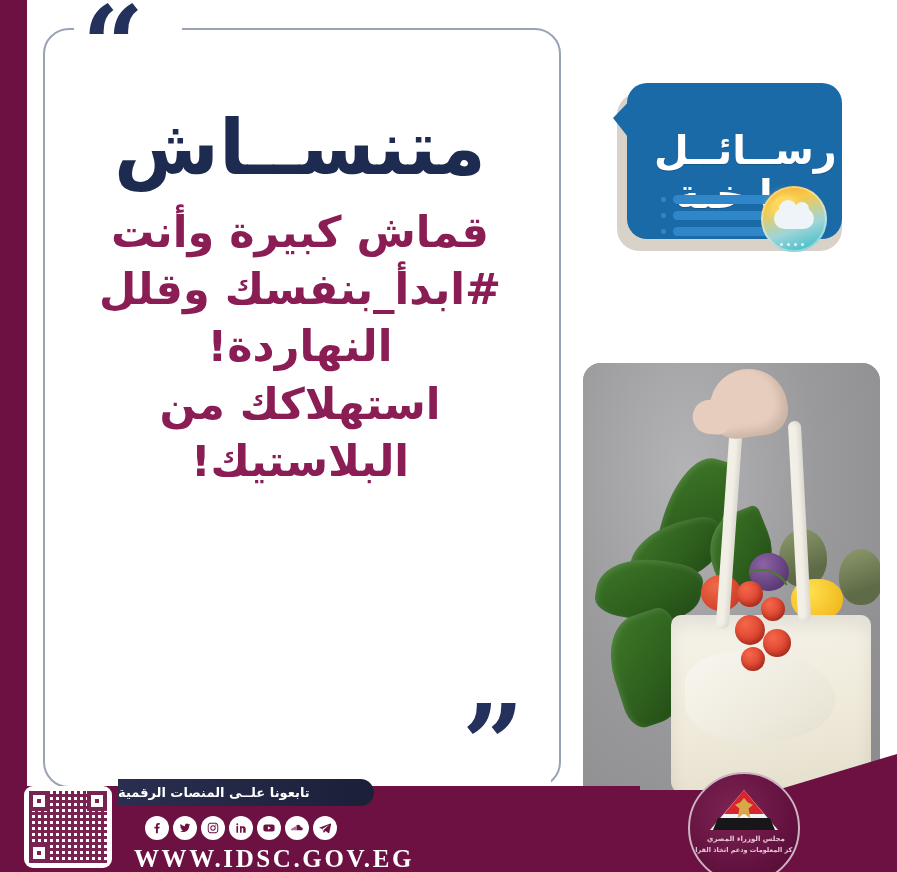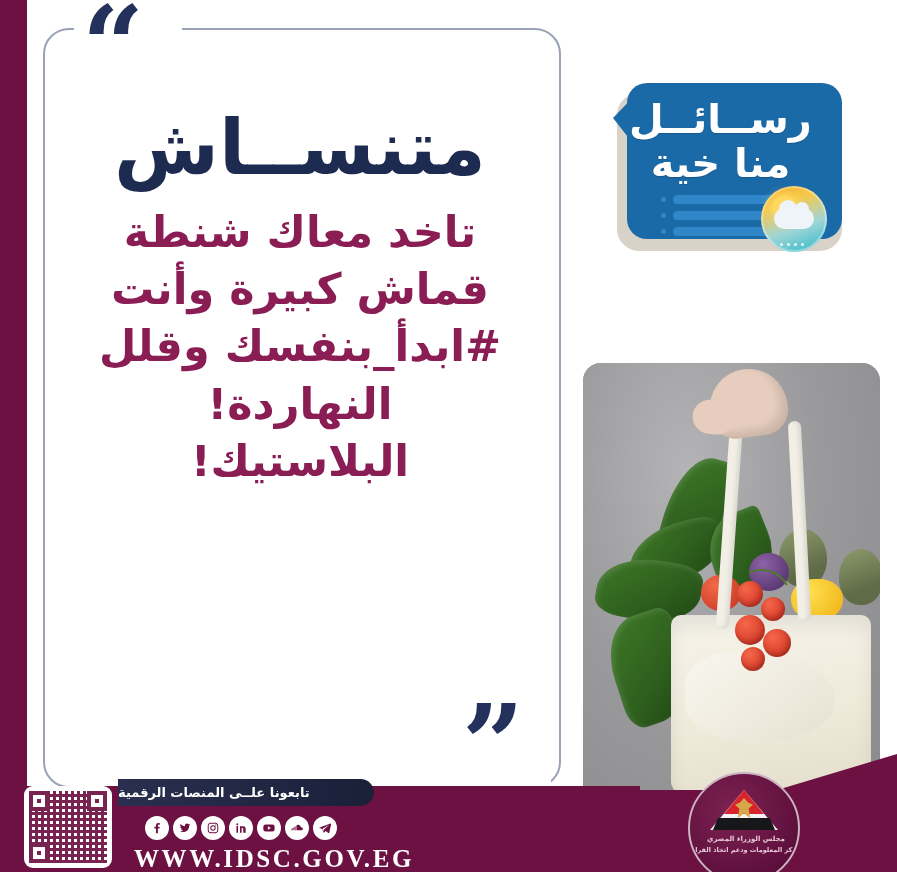--- a/index.html
+++ b/index.html
@@ -136,27 +136,28 @@
   
   .badge-tail {
     position:absolute;
     left:0px; top:8px;
     width:26px; height:60px;
     background:#1b6aa8;
     clip-path:polygon(100% 0, 100% 100%, 0 45%);
   }
   .badge-line1, .badge-line2 {
     position:absolute;
-    width:215px; left:0;
+    width:215px; left:25px;
     text-align:center;
     color:#ffffff;
     font-weight:700;
     direction:rtl;
     line-height:1;
     text-shadow:0 1px 1px rgba(0,0,0,.18);
+    margin-top:31px;
   }
   .badge-line1 { top:16px; font-size:40px; }
   .badge-line2 { top:60px; font-size:40px; }
   .badge-bars { position:absolute; left:60px; top:112px; }
   .badge-bars i {
     display:block;
     width:112px; height:9px;
     background:#2f87c9;
     border-radius:5px;
     margin-bottom:7px;
@@ -473,24 +474,24 @@
   <div class="quote-card"></div>
   <div class="border-gap-top"></div>
   <div class="border-gap-bottom"></div>
 
   <div class="quote-open">“</div>
   <div class="quote-close">”</div>
 
   <div class="text-block">
     <div class="headline">متنســاش</div>
     <div class="body-copy">
-      <span class="ln">تاخد معاك شنطة</span>
       <span class="ln">قماش كبيرة وأنت</span>
       <span class="ln">#ابدأ_بنفسك وقلل</span>
       <span class="ln">النهاردة!</span>
+      <span class="ln">استهلاكك من</span>
       <span class="ln">البلاستيك!</span>
     </div>
   </div>
 
   <div class="badge">
     <div class="badge-shadow"></div>
     <div class="badge-tail"></div>
     <div class="badge-body"></div>
     <div class="badge-line1">رســائــل</div>
     <div class="badge-line2">منا خية</div>

